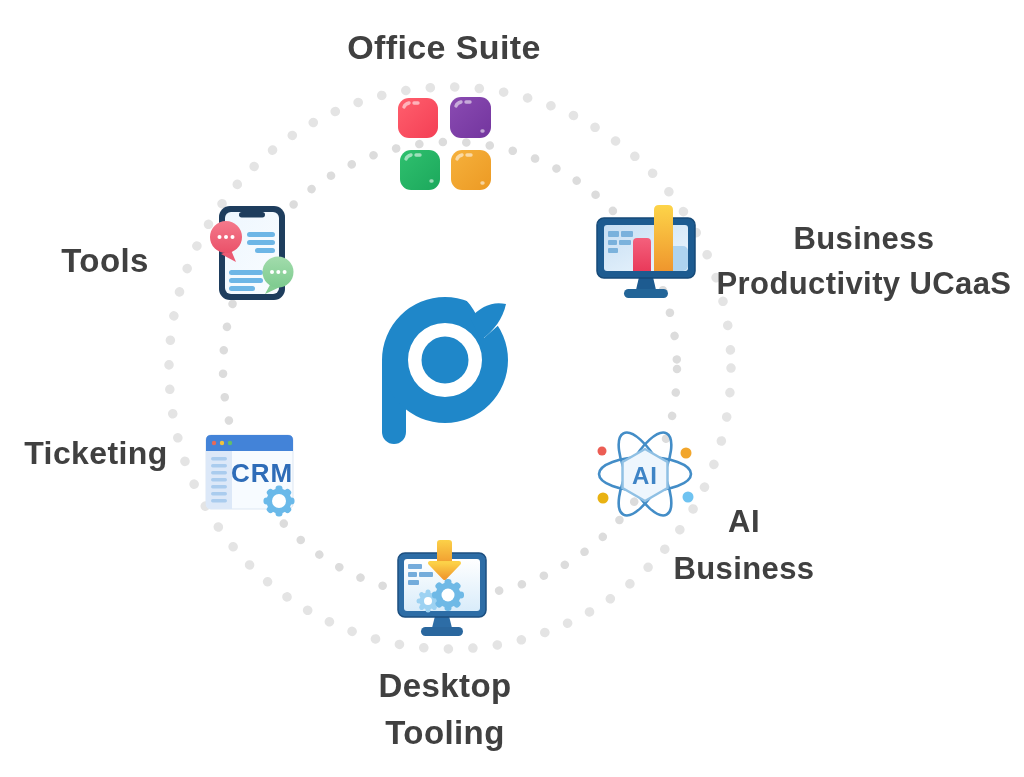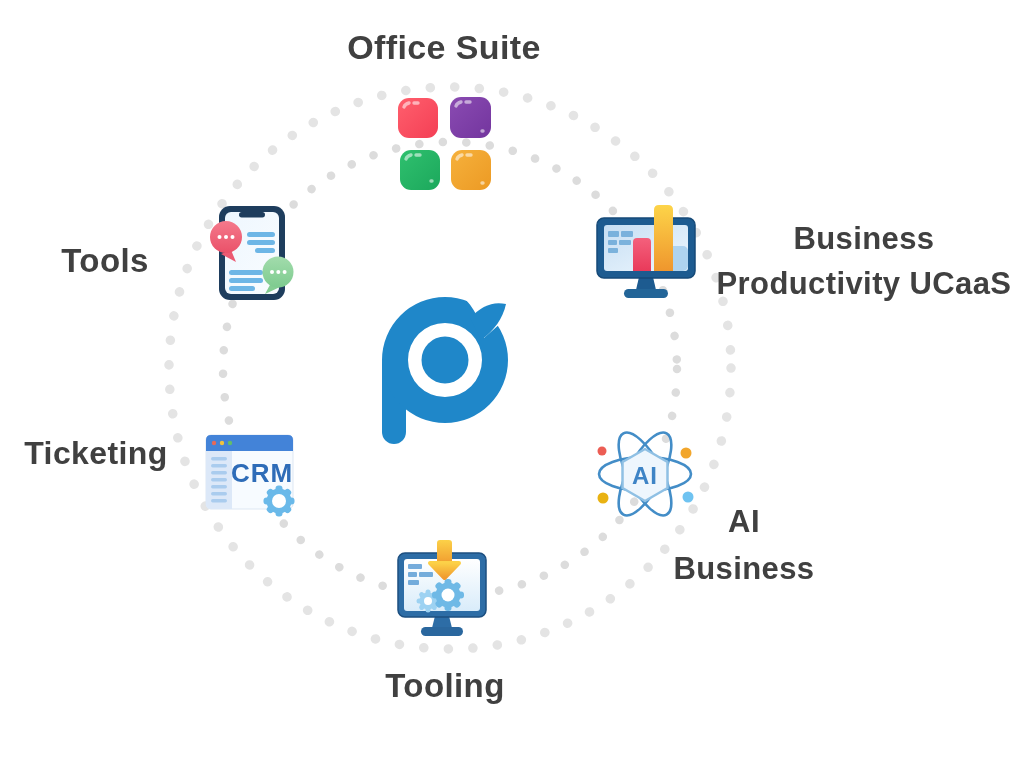--- a/index.html
+++ b/index.html
@@ -264,16 +264,17 @@
   <div class="label label-crm">
     <div>Ticketing</div>
   </div>
 
   <div class="label label-ai">
     <div>AI</div>
     <div>Business</div>
   </div>
 
   <div class="label label-desktop">
+    <div>Desktop</div>
     <div>Tooling</div>
   </div>
 
 </div>
 
 </body></html>

